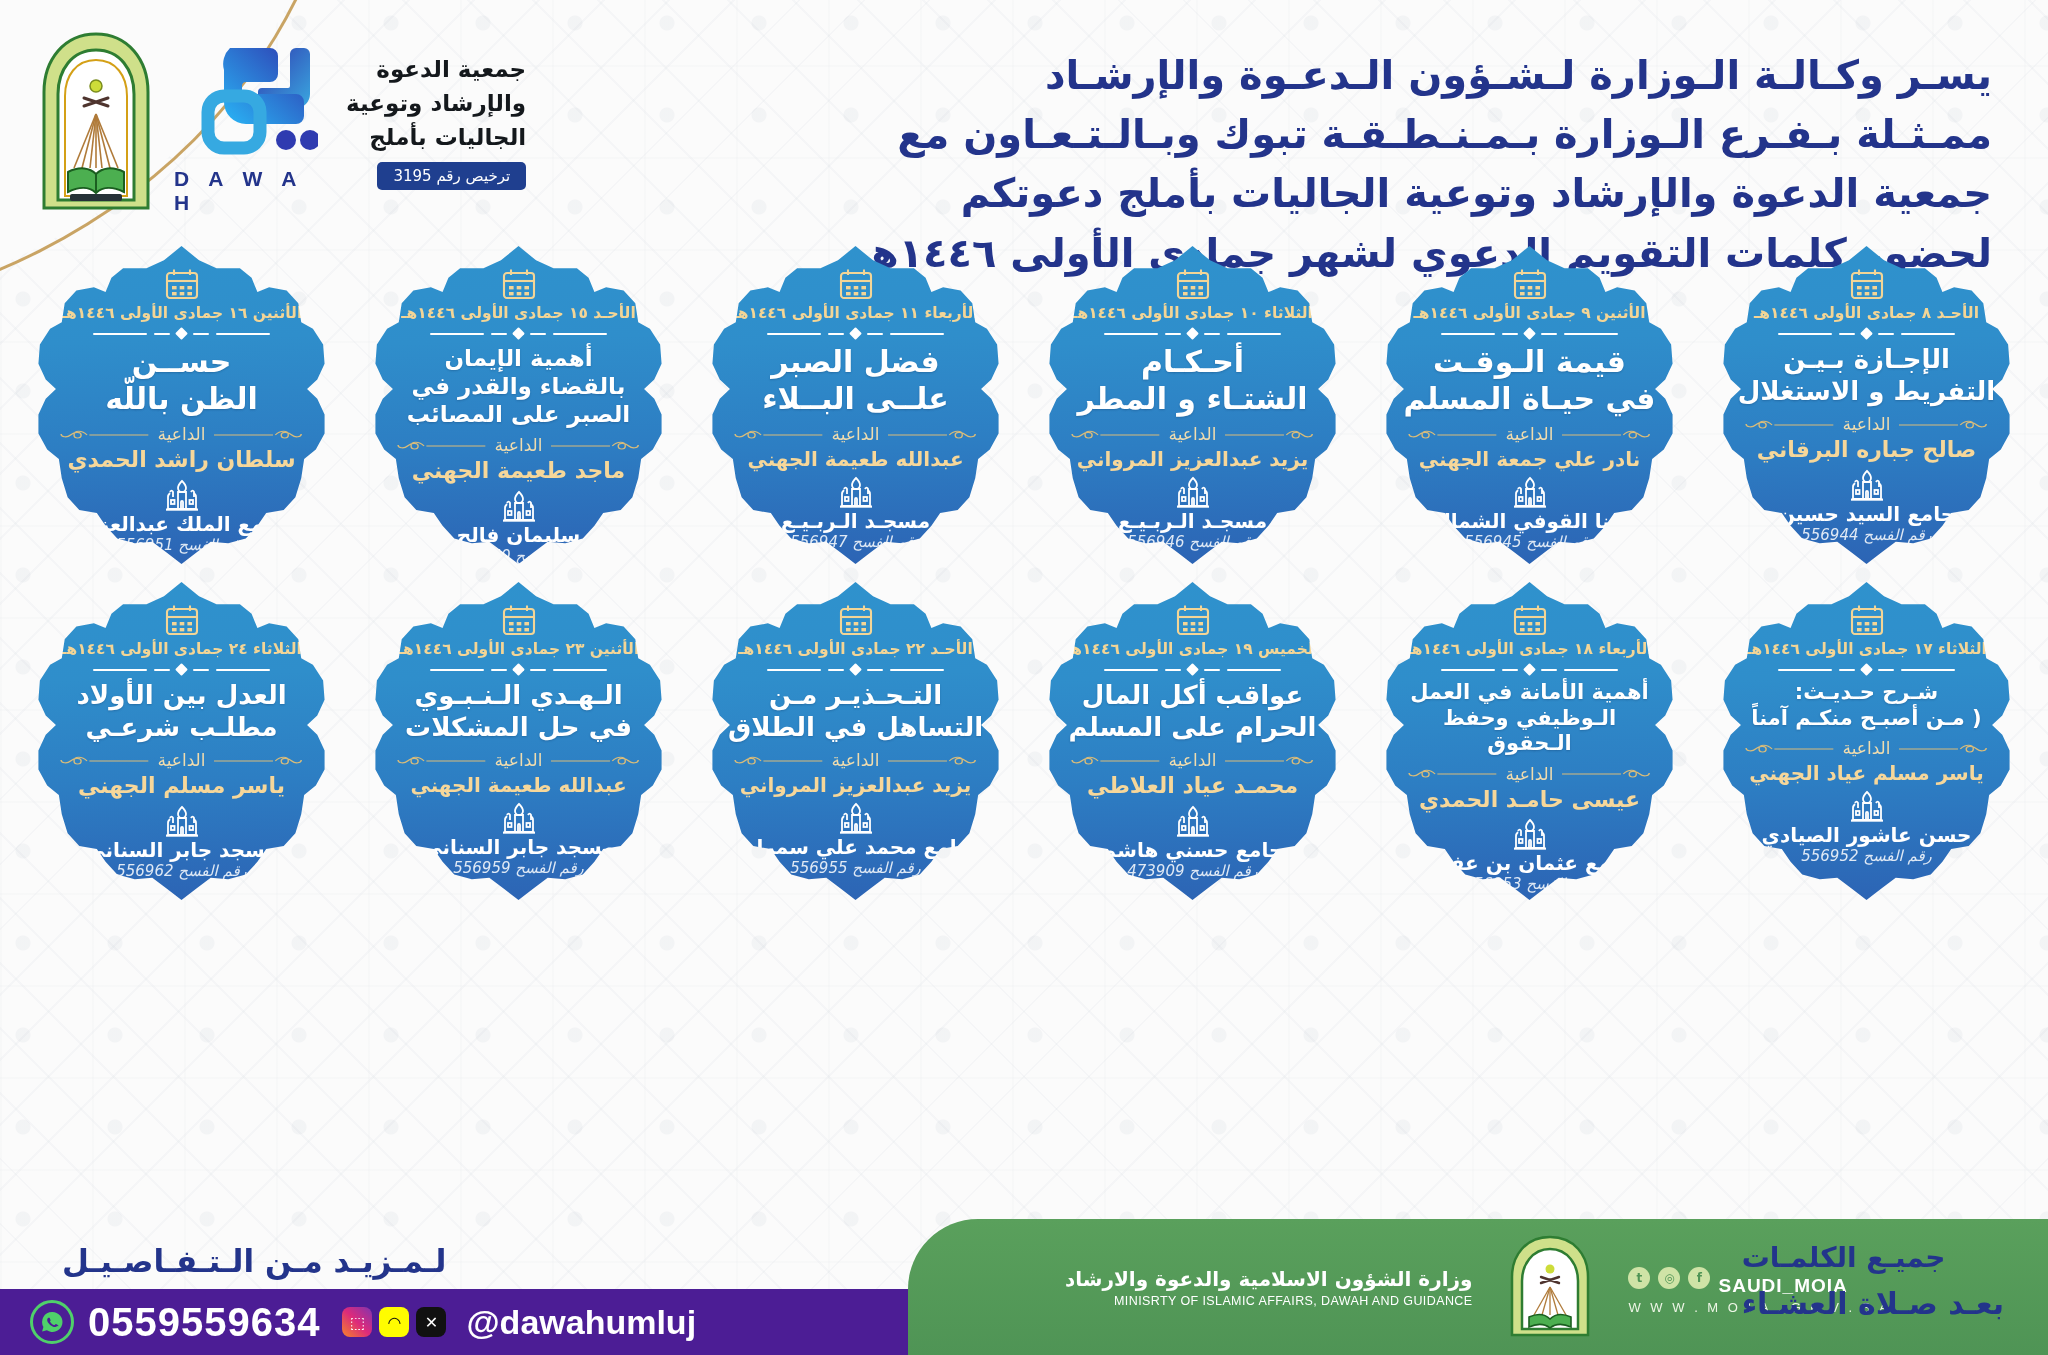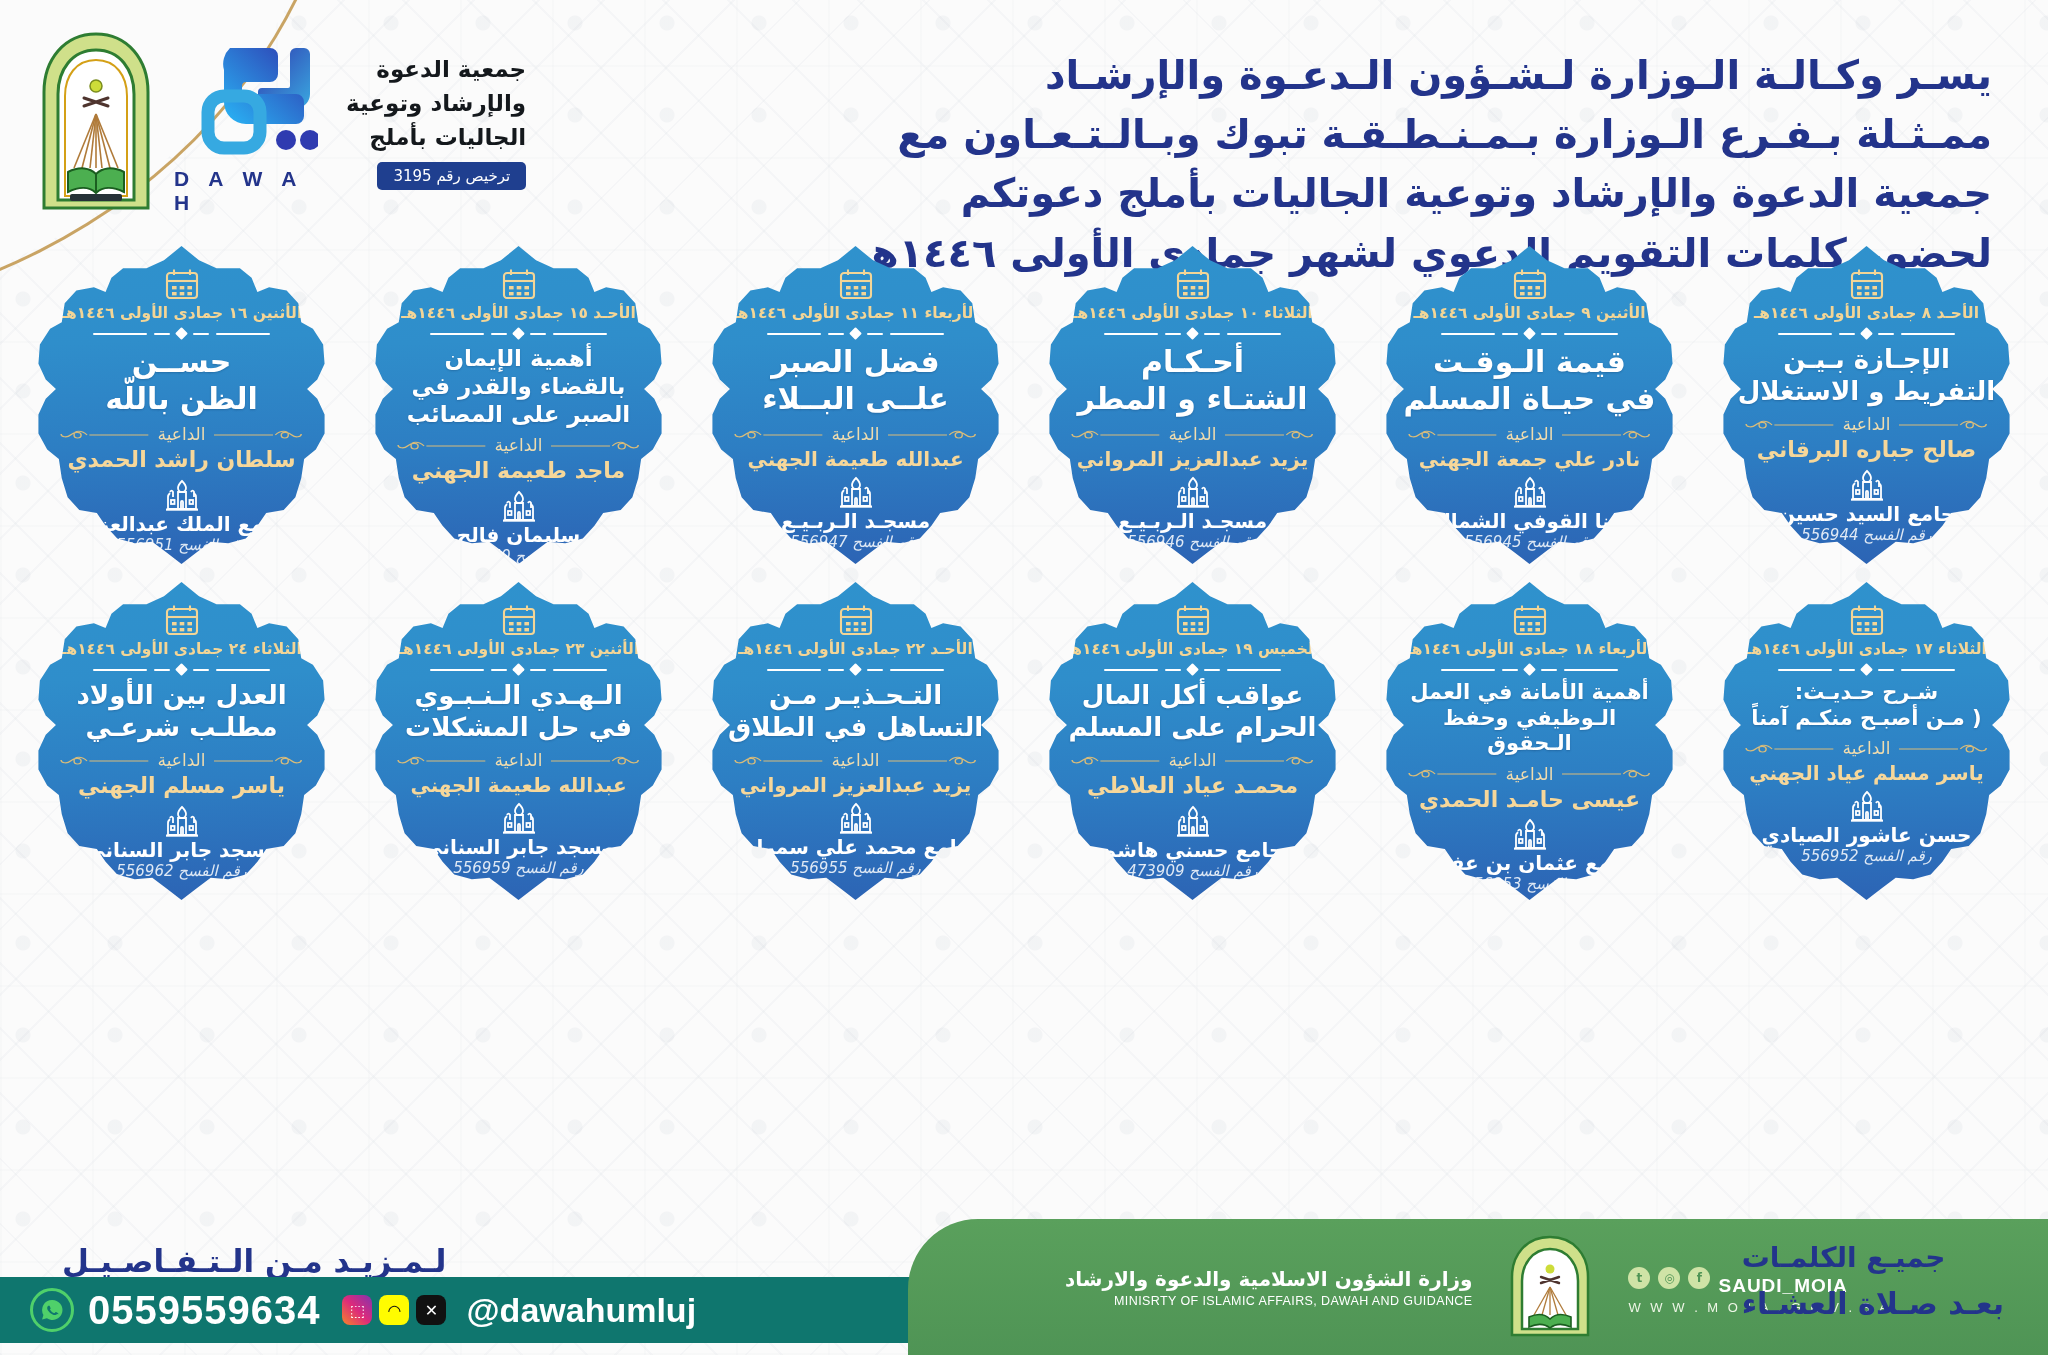--- a/index.html
+++ b/index.html
@@ -210,22 +210,22 @@
 
   #footer-left { position:absolute; left:0; bottom:0; width:1010px; height:120px; }
   .more-details {
     position:absolute; right:0; left:0; top:8px;
     text-align:left; padding-left:62px;
     color:#23348b; font-weight:bold; font-size:31px; letter-spacing:3px;
     font-family:"DejaVu Sans", sans-serif;
     direction:rtl;
   }
   #contact-bar {
-    position:absolute; left:0; bottom:12px; width:1010px; height:66px;
-    background:#0f766e;
+    position:absolute; left:0; bottom:0; width:1010px; height:66px;
+    background:#4c1d95;
     display:flex; align-items:center; gap:14px;
     padding-left:30px; direction:ltr;
   }
   .wa-badge { width:44px; height:44px; border-radius:50%; border:3px solid #4fd06a; display:flex; align-items:center; justify-content:center; }
   .wa-badge svg { width:24px; height:24px; }
   .phone {
     color:#fff; font-size:40px; font-weight:bold; letter-spacing:1px;
     font-family:"Liberation Sans", sans-serif;
   }
   .social-icons { display:flex; gap:7px; align-items:center; margin-left:8px; }

